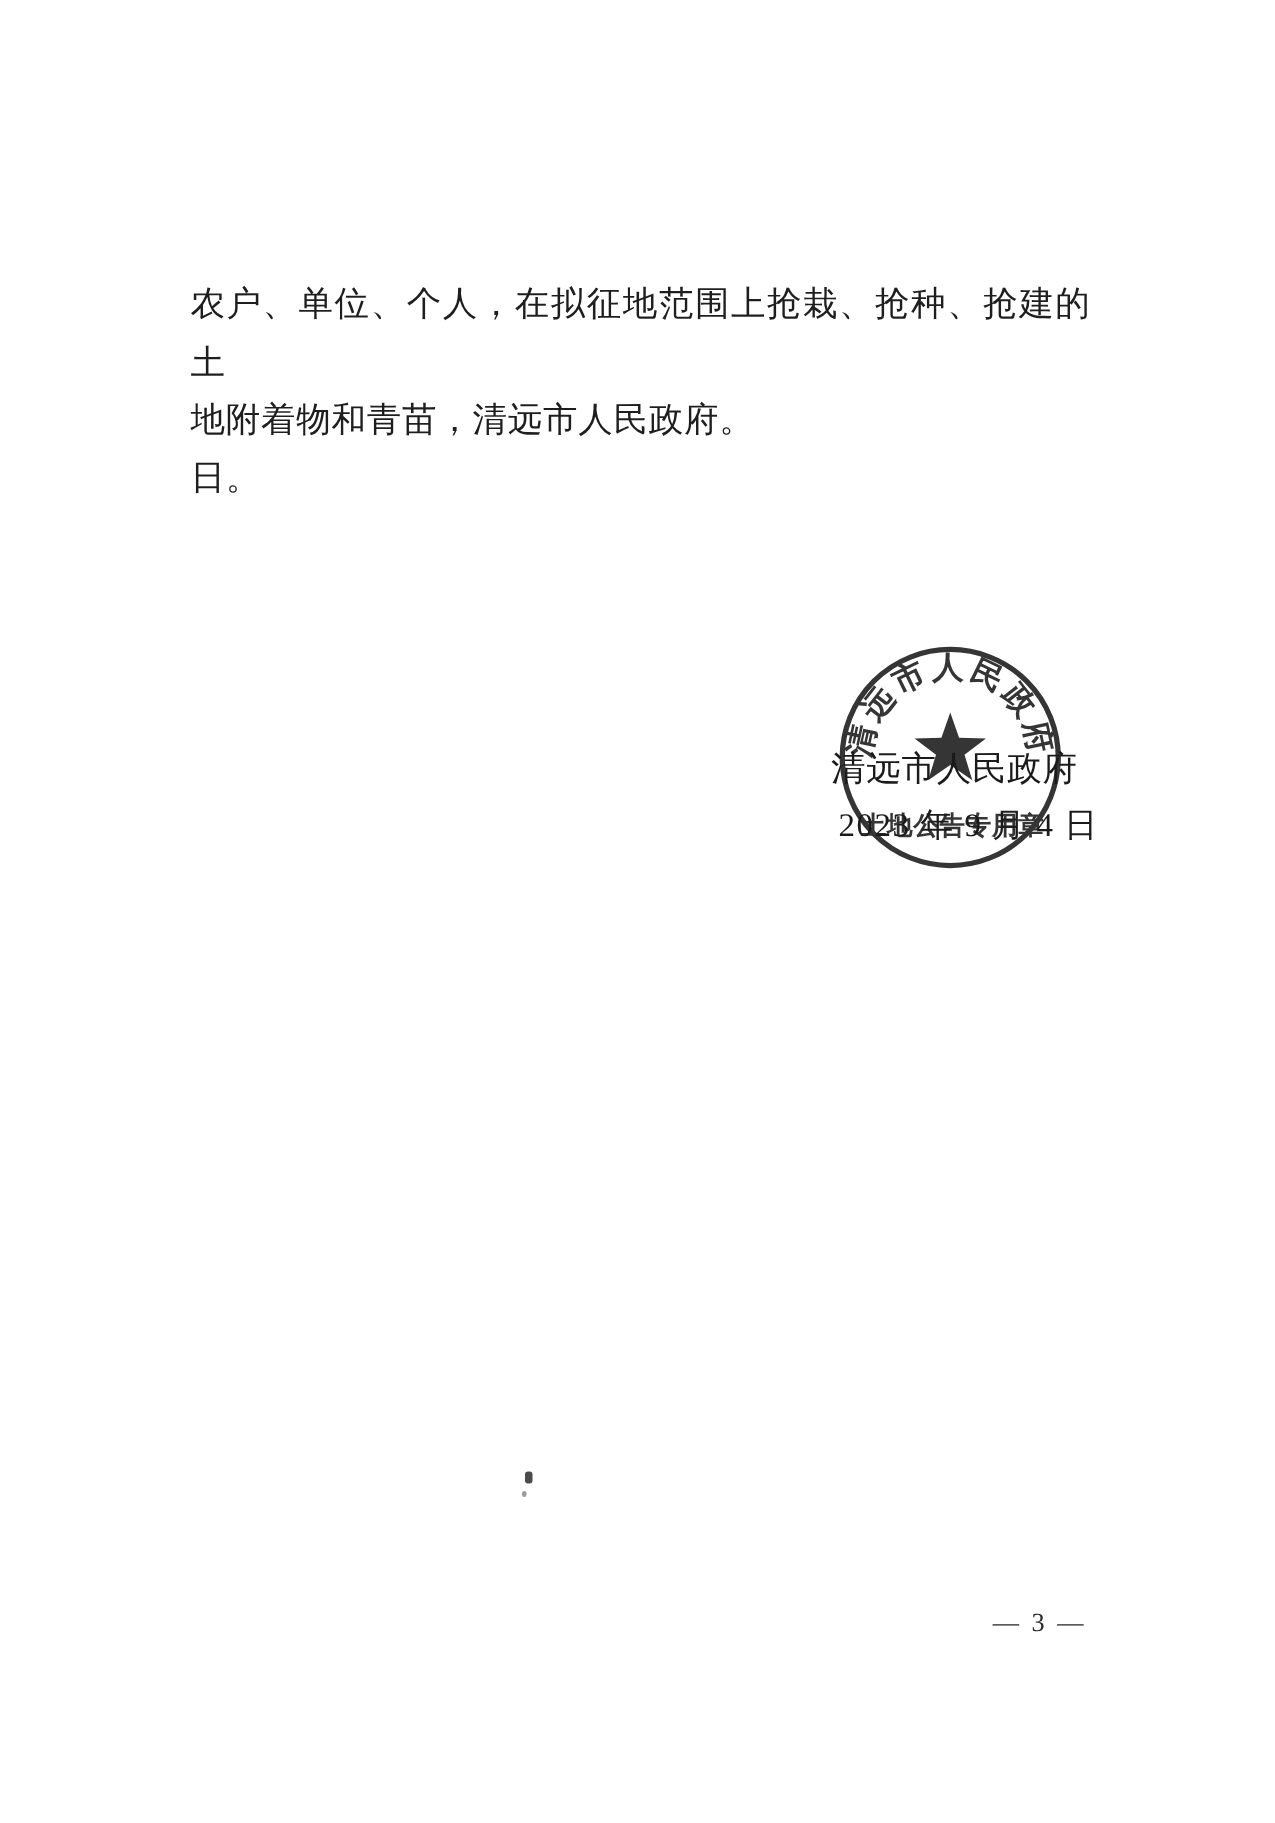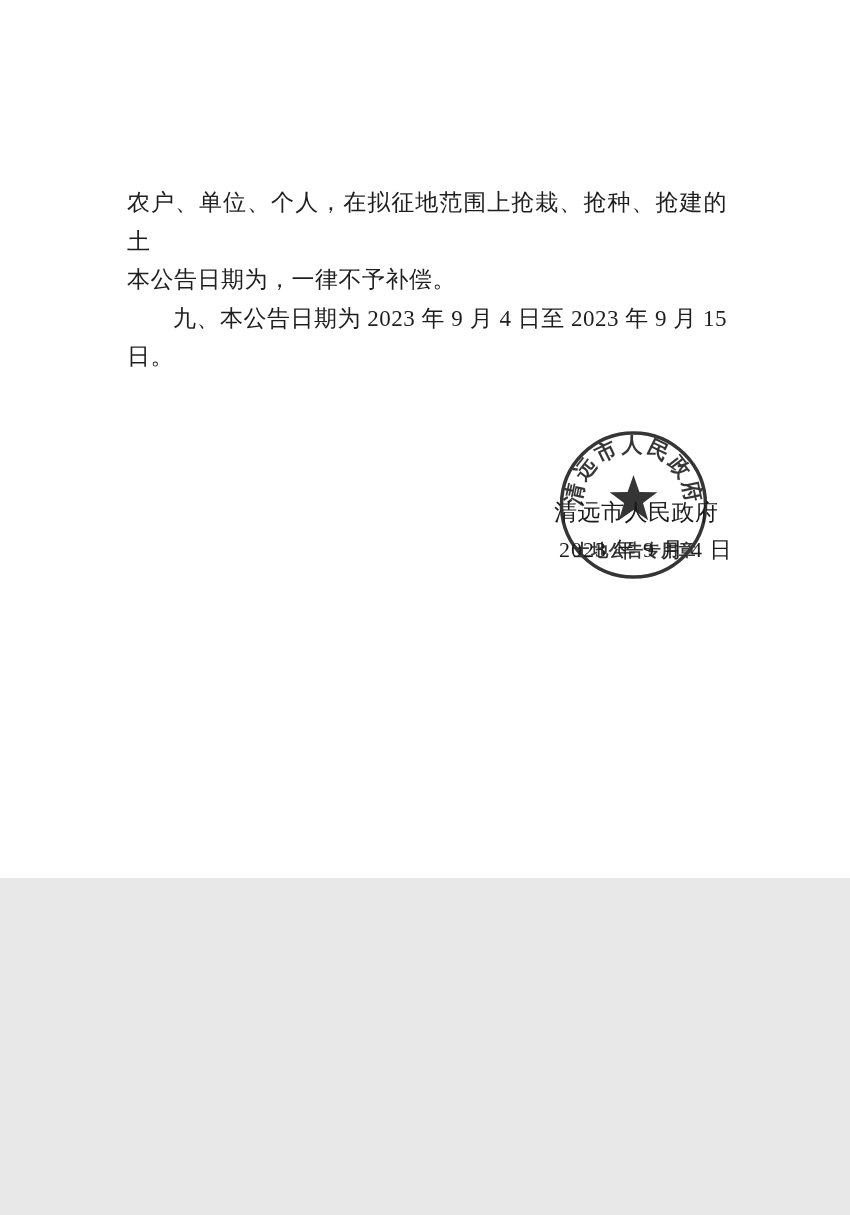--- a/index.html
+++ b/index.html
@@ -3,21 +3,21 @@
 <meta charset="utf-8">
 <style>
   html, body {
     margin: 0;
     padding: 0;
     background: #e8e8e8;
   }
   .page {
     position: relative;
     width: 850px;
-    height: 878px;
+    height: 1215px;
     margin: 0 auto;
     background: #ffffff;
     overflow: hidden;
     font-family: "Liberation Serif", "DejaVu Serif", serif;
     color: #1e1e1e;
   }
   .body-text {
     position: absolute;
     left: 127px;
     top: 184px;
@@ -93,22 +93,21 @@
   .speck-1 { left: 350px; top: 981px; width: 5px; height: 8px; }
   .speck-2 { left: 348px; top: 994px; width: 3px; height: 4px; opacity: 0.55; }
 </style>
 </head>
 <body>
 
 <div class="page">
 
   <div class="body-text">
     <div class="body-line fill">农户、单位、个人，在拟征地范围上抢栽、抢种、抢建的土</div>
-    <div class="body-line">本公告日期为，一律不予补偿。</div>
-    <div class="body-line fill indent">九、本公告日期为 2023 年 9 月 4 日至 2023 年 9 月 15</div>
+    <div class="body-line">地附着物和青苗，清远市人民政府。</div>
     <div class="body-line">日。</div>
   </div>
 
   <div class="sig-issuer">清远市人民政府</div>
   <div class="sig-date">2023 年 9 月 4 日</div>
 
   <svg class="seal" viewBox="0 0 153 157" xmlns="http://www.w3.org/2000/svg" aria-hidden="true">
     <circle cx="76.5" cy="78" r="72" fill="none" stroke-width="3.5" stroke="#1a1a1a"></circle>
     <path id="seal-arc-path" d="M 23.5 78 A 53 53 0 0 1 129.5 78" fill="none"></path>
     <text class="seal-arc-text" fill="#1a1a1a">

